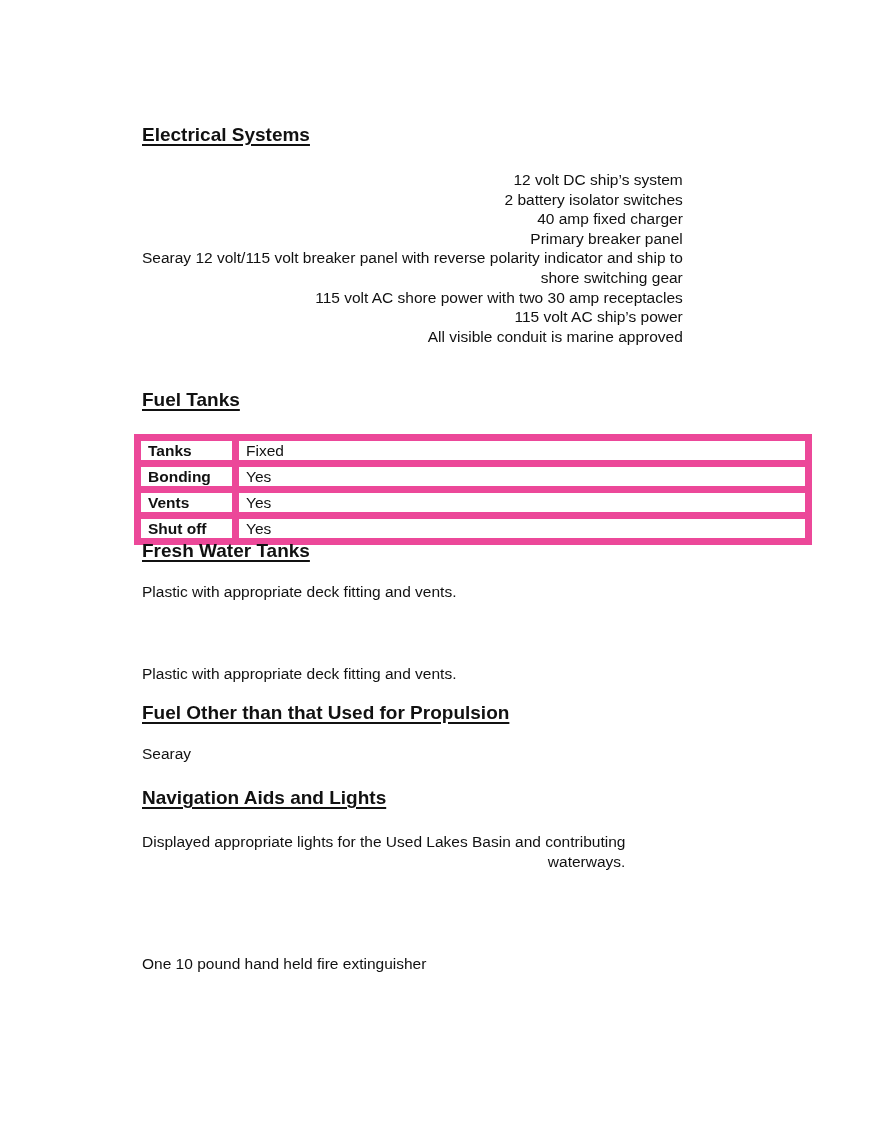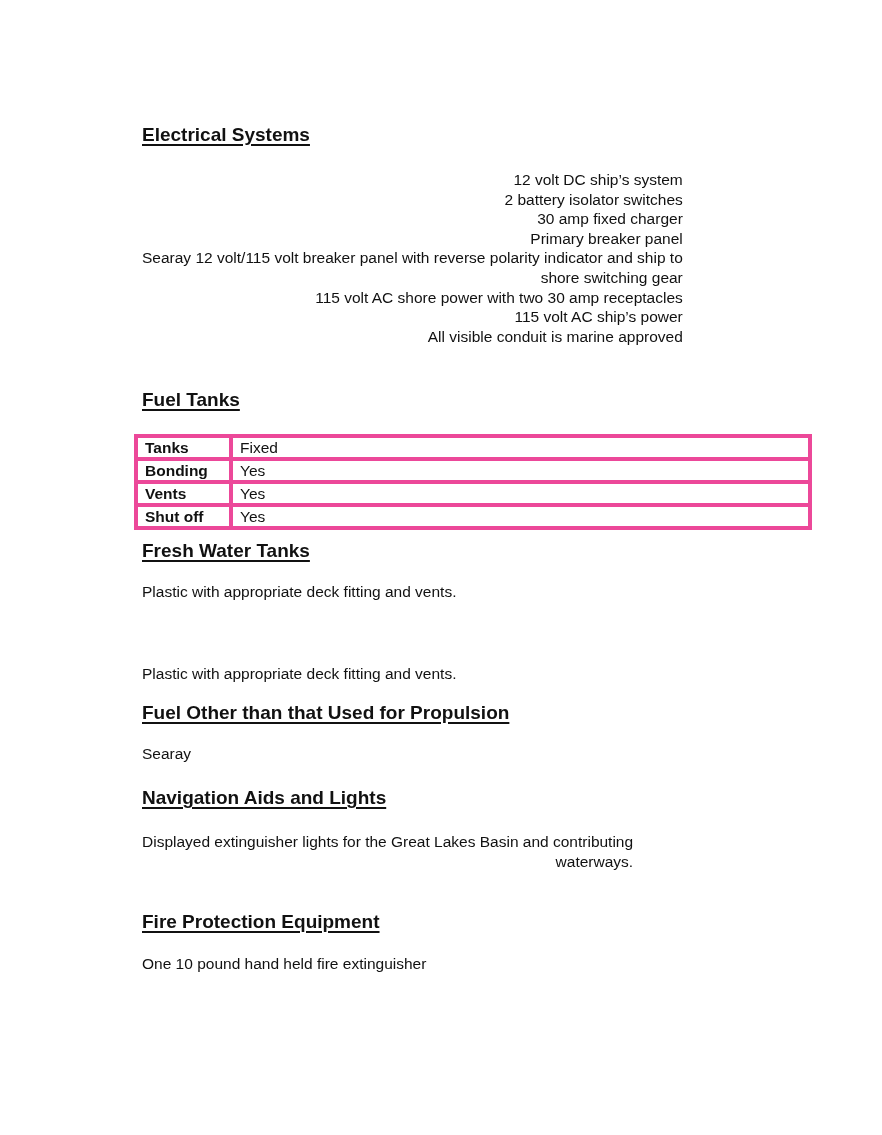--- a/index.html
+++ b/index.html
@@ -6,33 +6,33 @@
   body { width: 882px; height: 1135px; position: relative; overflow: hidden;
          font-family: "Liberation Sans", sans-serif; color: #111; }
   .page { position: absolute; left: 0; top: 0; width: 710px; height: 1135px; }
   .h { position: absolute; left: 142px; font-weight: bold; font-size: 19px;
        text-decoration: underline; text-decoration-thickness: 2px; text-underline-offset: 3px;
        margin: 0; line-height: 22px; }
   .p { position: absolute; left: 142px; font-size: 15.5px; line-height: 19.6px; margin: 0; text-align: right; }
   .p div { white-space: nowrap; }
   table.fuel { position: absolute; left: 134px; top: 434px; width: 678px;
                border-collapse: collapse; font-size: 15.5px; }
-  table.fuel td { border: 4px solid #ec4899; padding: 0 0 0 7px; height: 19px; line-height: 19px; }
+  table.fuel td { border: 7px solid #ec4899; padding: 0 0 0 7px; height: 19px; line-height: 19px; }
   table.fuel td.k { width: 84px; font-weight: bold; }
 </style>
 </head>
 <body>
 
 <div class="page">
 
   <h2 class="h" style="top:124px">Electrical Systems</h2>
   <div class="p" style="top:170px">
     <div>12 volt DC ship’s system</div>
     <div>2 battery isolator switches</div>
-    <div>30 amp fixed charger</div>
+    <div>40 amp fixed charger</div>
     <div>Primary breaker panel</div>
     <div>Searay 12 volt/115 volt breaker panel with reverse polarity indicator and ship to</div>
     <div>shore switching gear</div>
     <div>115 volt AC shore power with two 30 amp receptacles</div>
     <div>115 volt AC ship’s power</div>
     <div>All visible conduit is marine approved</div>
   </div>
 
   <h2 class="h" style="top:389px">Fuel Tanks</h2>
   <table class="fuel">
@@ -65,22 +65,21 @@
     <div>Plastic with appropriate deck fitting and vents.</div>
   </div>
 
   <h2 class="h" style="top:702px">Fuel Other than that Used for Propulsion</h2>
   <div class="p" style="top:744px">
     <div>Searay</div>
   </div>
 
   <h2 class="h" style="top:787px">Navigation Aids and Lights</h2>
   <div class="p" style="top:832px">
-    <div>Displayed extinguisher lights for the Great Lakes Basin and contributing</div>
+    <div>Displayed appropriate lights for the Used Lakes Basin and contributing</div>
     <div>waterways.</div>
   </div>
 
-  <h2 class="h" style="top:911px">Fire Protection Equipment</h2>
   <div class="p" style="top:954px">
     <div>One 10 pound hand held fire extinguisher</div>
   </div>
 
 </div>
 
 </body></html>

